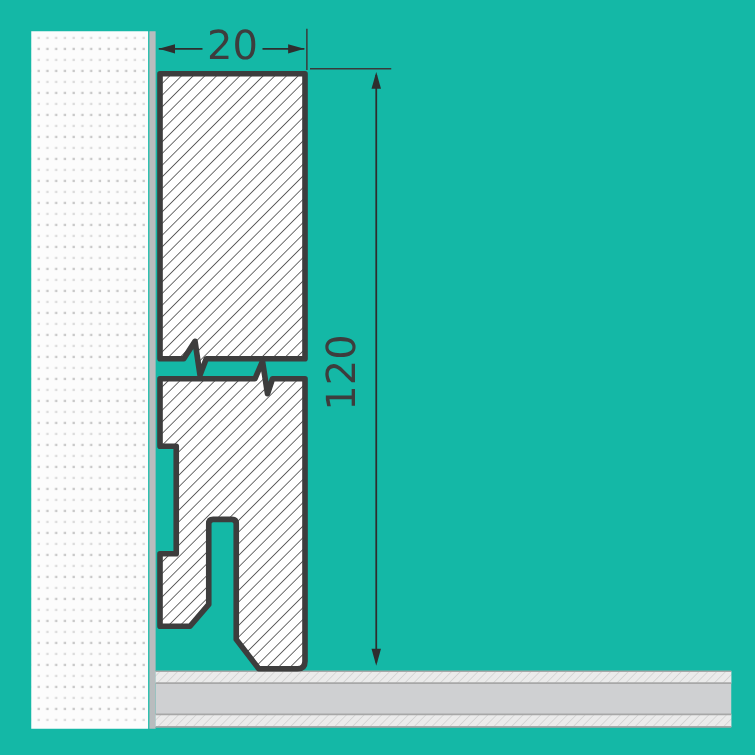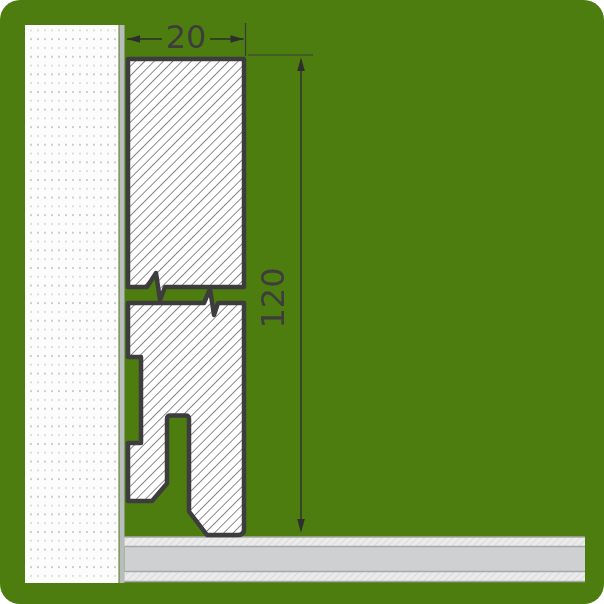--- a/index.html
+++ b/index.html
@@ -5,23 +5,22 @@
   html, body {
     margin: 0;
     padding: 0;
     background: #ffffff;
     font-family: "DejaVu Sans", "Liberation Sans", sans-serif;
   }
   .canvas {
     position: relative;
     width: 604px;
     height: 604px;
-    background: #4d7c0f;
+    background: #14b8a6;
     overflow: hidden;
-    border-radius: 20px;
   }
   svg { display: block; }
   .dim-text {
     font-family: "DejaVu Sans", "Liberation Sans", sans-serif;
     font-size: 32px;
     font-weight: 500;
   }
 </style>
 </head>
 <body>

